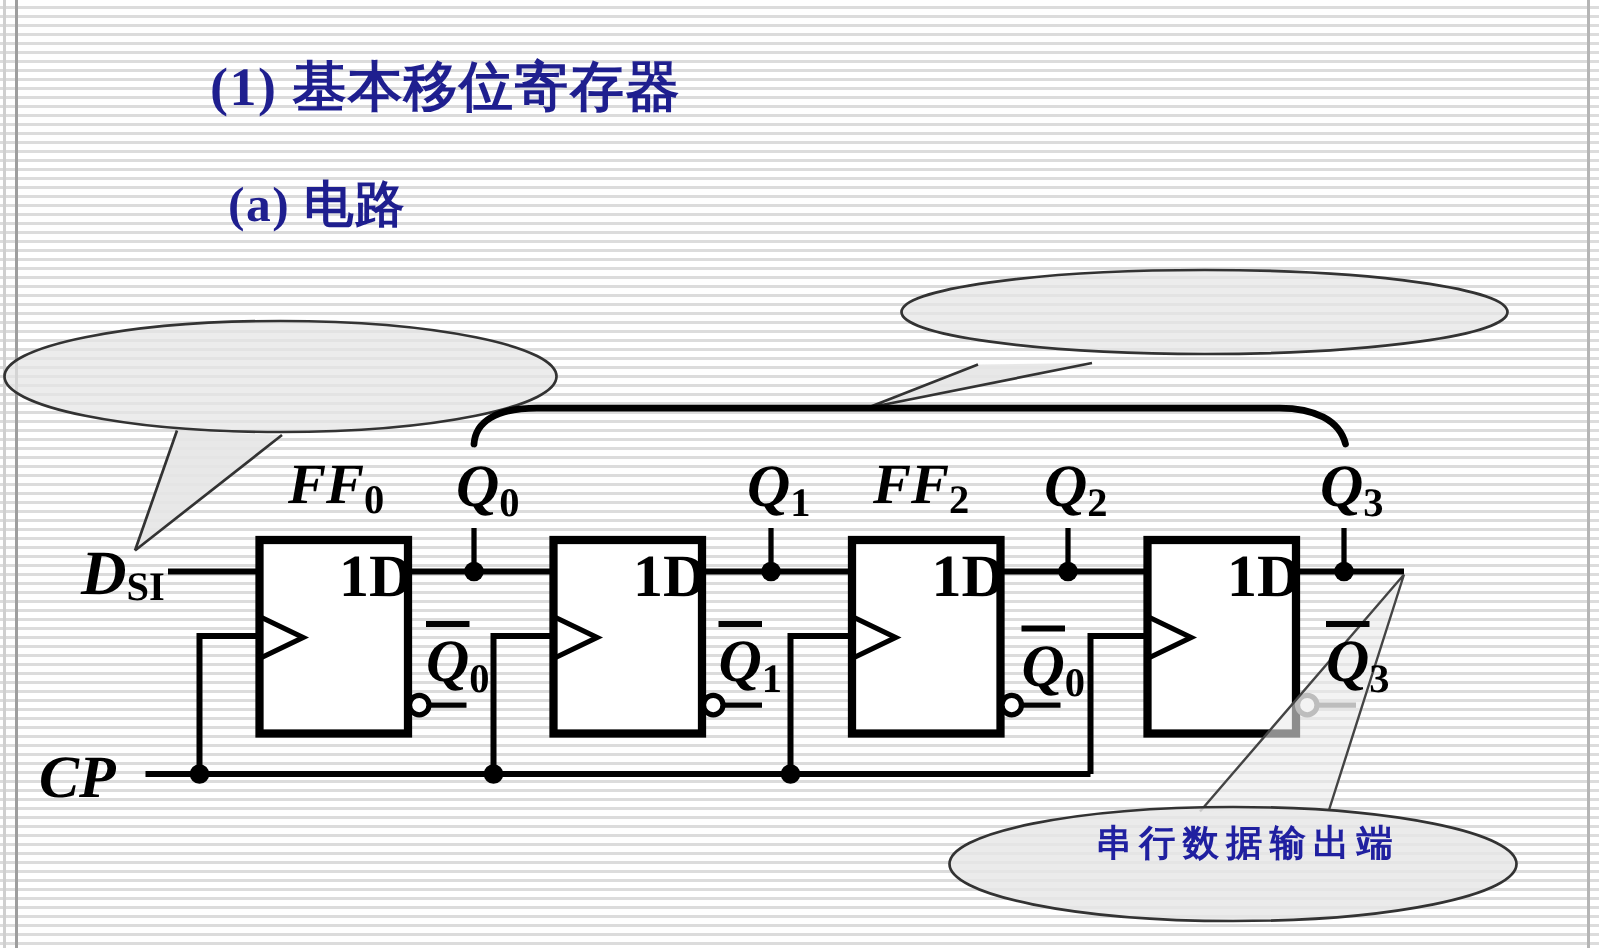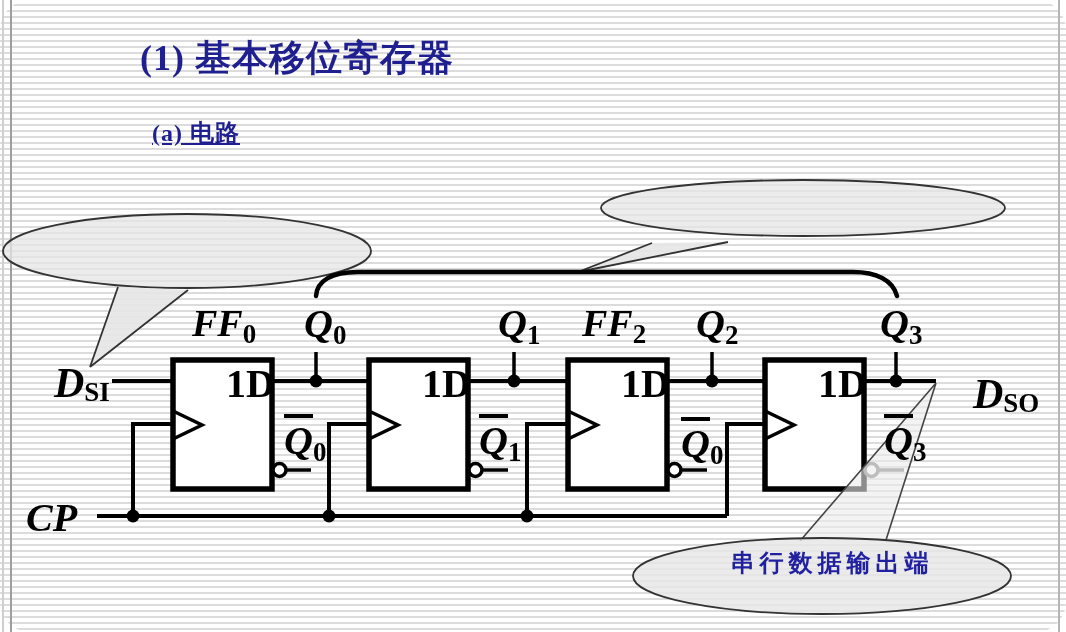--- a/index.html
+++ b/index.html
@@ -1,21 +1,20 @@
 <!DOCTYPE html>
 <html><head>
 <meta charset="utf-8">
 <style>
   html,body{margin:0;padding:0;}
   body{width:1066px;height:632px;overflow:hidden;background:#fff;}
   .slide{
     position:relative;width:1066px;height:632px;
     background:repeating-linear-gradient(to bottom,#ffffff 0px,#ffffff 4px,#dcdcdc 4px,#dcdcdc 6px);
     font-family:"Liberation Serif","DejaVu Serif",serif;
-    border-radius:30px;
   }
   .edge{position:absolute;top:0;bottom:0;width:2px;}
   .edge.l1{left:2px;background:#cfcfcf;}
   .edge.l2{left:10px;background:#9e9e9e;}
   .edge.r1{right:6px;background:#b5b5b5;}
   svg{position:absolute;left:0;top:0;}
   .lbl{position:absolute;line-height:1;white-space:nowrap;color:#000;}
   .navy{color:#1F1F8F;}
   .heading{font-weight:700;letter-spacing:1px;}
   .callout-text{font-weight:700;text-align:center;color:#2020A0;}
@@ -106,29 +105,26 @@
     </g>
 
     <g>
       <path d="M800 541 L936 383 L886 540 Z" fill="rgba(235,235,235,0.6)" stroke="none"></path>
       <path d="M800 541 L936 383 M936 383 L886 540" fill="none" stroke="#444" stroke-width="1.6"></path>
       <ellipse cx="822" cy="576" rx="189" ry="38" fill="rgba(230,230,230,0.82)" stroke="#333" stroke-width="1.8"></ellipse>
     </g>
   </svg>
 
   <div class="lbl navy heading" style="left:140px;top:40px;font-size:36px;">(1) 基本移位寄存器</div>
-  <div class="lbl navy heading" style="left:152px;top:121px;font-size:24px;text-decoration:underline;">(a) 电路</div>
+  <div class="lbl navy heading" style="left:152px;top:121px;font-size:33px;">(a) 电路</div>
 
   <div class="lbl callout-text" style="left:696px;top:551px;width:272px;font-size:24px;letter-spacing:5px;">串行数据输出端</div>
 
   <div class="lbl" style="left:54px;top:362px;">
     <span class="it fs42">D</span><span class="subsc">SI</span>
-  </div>
-  <div class="lbl" style="left:973px;top:373px;">
-    <span class="it fs42">D</span><span class="subsc">SO</span>
   </div>
   <div class="lbl it fs40" style="left:26px;top:498px;">CP</div>
 
   <div class="lbl" style="left:192px;top:304px;">
     <span class="it fs38">FF</span><span class="subsc2">0</span>
   </div>
   <div class="lbl dlab" style="left:178px;top:364px;">1D</div>
   <div class="lbl" style="left:304px;top:304px;">
     <span class="it fs40">Q</span><span class="subsc2">0</span>
   </div>

